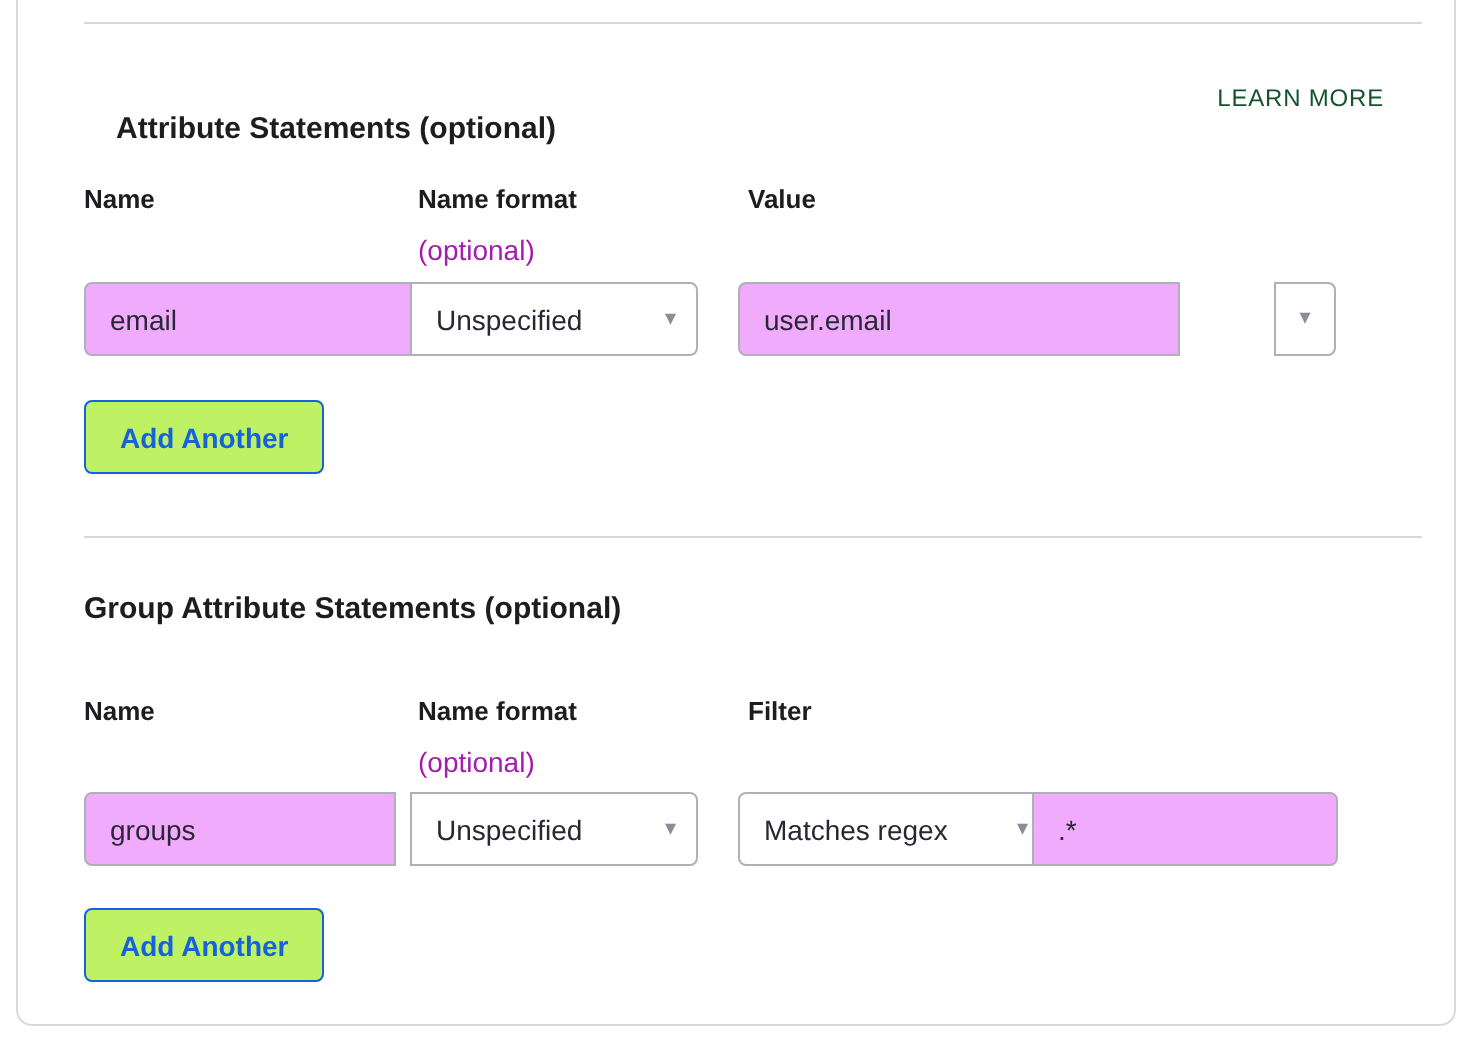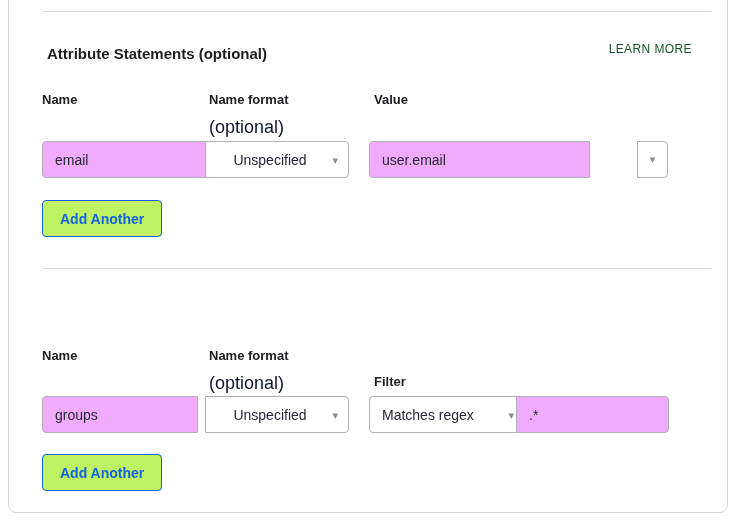--- a/index.html
+++ b/index.html
@@ -17,60 +17,60 @@
     position:absolute;left:33px;font-size:15px;font-weight:bold;color:#1d1d21;white-space:nowrap;
   }
   .learn-more{
     position:absolute;right:35px;top:42px;font-size:12px;letter-spacing:.4px;
     color:#14532d;text-decoration:none;cursor:pointer;white-space:nowrap;
   }
   .col-header{
     position:absolute;font-size:13px;font-weight:bold;color:#1d1d21;white-space:nowrap;
   }
   .col-note{
-    position:absolute;font-size:18px;color:#0f172a;white-space:nowrap;
+    position:absolute;font-size:14px;color:#a21caf;white-space:nowrap;
   }
   .text-input{
     position:absolute;height:37px;box-sizing:border-box;background:#f0abfc;
     border:1px solid #b0b0b8;border-radius:4px;padding:0 12px;
     font-family:"Liberation Sans","DejaVu Sans",sans-serif;
     font-size:14px;color:#272833;outline:none;
   }
   .combo{
     position:absolute;height:37px;box-sizing:border-box;background:#fff;
     border:1px solid #b0b0b8;display:flex;align-items:center;
     padding:0 26px 0 12px;font-size:14px;color:#272833;cursor:pointer;white-space:nowrap;
   }
   .combo .caret{
     position:absolute;right:10px;top:50%;transform:translateY(-50%);
     font-size:11px;color:#8c8c96;line-height:1;
   }
   .joined-left{border-radius:4px 0 0 4px;}
-  .joined-right{border-radius:0 4px 4px 0;justify-content:center;}
+  .joined-right{border-radius:0 4px 4px 0;}
   .caret-box{
     position:absolute;height:37px;box-sizing:border-box;background:#fff;
     border:1px solid #b0b0b8;border-radius:0 4px 4px 0;cursor:pointer;
     display:flex;align-items:center;justify-content:center;
   }
   .caret-box .caret{font-size:11px;color:#8c8c96;line-height:1;}
   .add-btn{
     position:absolute;left:33px;height:37px;box-sizing:border-box;
     background:#bef264;border:1px solid #1662dd;border-radius:4px;
     color:#1662dd;font-family:"Liberation Sans","DejaVu Sans",sans-serif;
     font-size:14px;font-weight:bold;padding:0 17px;cursor:pointer;
   }
 </style>
 </head>
 <body>
 
 <div class="card">
 
   <div class="divider" style="top:19px;"></div>
 
-  <h2 class="section-title" style="top:48px;margin:5px;">Attribute Statements (optional)</h2>
+  <h2 class="section-title" style="top:48px;margin:16px;">Attribute Statements (optional)</h2>
 
   <a class="learn-more" style="top:50px;">LEARN MORE</a>
 
   <div class="col-header" style="left:33px;top:100px;">Name</div>
   <div class="col-header" style="left:200px;top:100px;">Name format</div>
   <div class="col-note" style="left:200px;top:125px;">(optional)</div>
   <div class="col-header" style="left:365px;top:100px;">Value</div>
 
   <input class="text-input joined-left" style="left: 33px; top: 149px; width: 164px;" value="email">
 
@@ -82,25 +82,26 @@
   <input class="text-input joined-left" style="left: 360px; top: 149px; width: 221px;" value="user.email">
 
   <div class="caret-box" style="left:628px;top:149px;width:31px;">
     <span class="caret">▾</span>
   </div>
 
   <button class="add-btn" style="top:208px;">Add Another</button>
 
   <div class="divider" style="top:276px;"></div>
 
+  <h2 class="section-title" style="top:304px;margin:0;">Group Attribute Statements (optional)</h2>
 
   <div class="col-header" style="left:33px;top:356px;">Name</div>
   <div class="col-header" style="left:200px;top:356px;">Name format</div>
   <div class="col-note" style="left:200px;top:381px;">(optional)</div>
-  <div class="col-header" style="left:365px;top:356px;margin-top:26px;">Filter</div>
+  <div class="col-header" style="left:365px;top:356px;">Filter</div>
 
   <input class="text-input joined-left" style="left: 33px; top: 404px; width: 156px;" value="groups">
 
   <div class="combo joined-right" style="left:196px;top:404px;width:144px;">
     <span>Unspecified</span>
     <span class="caret">▾</span>
   </div>
 
   <div class="combo joined-left" style="left:360px;top:404px;width:156px;border-radius:4px 0 0 4px;">
     <span>Matches regex</span>

